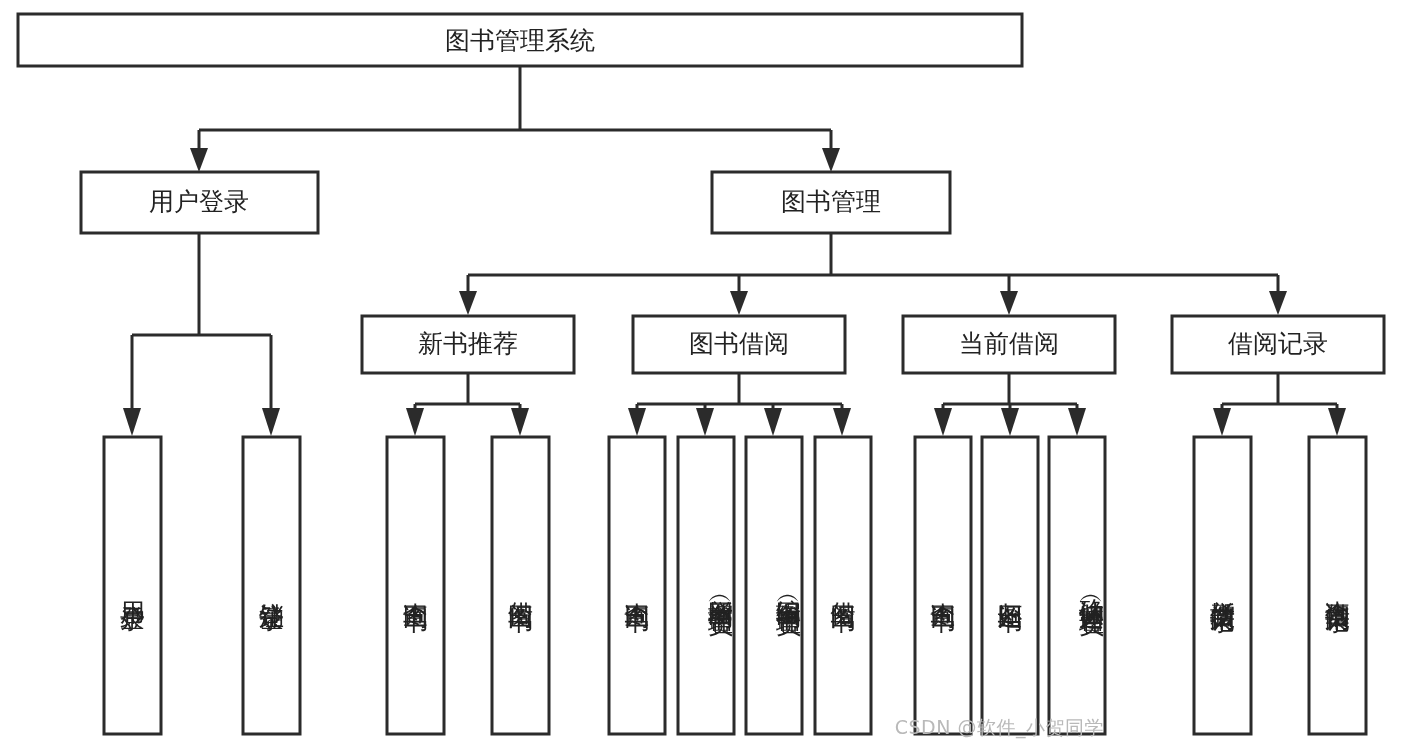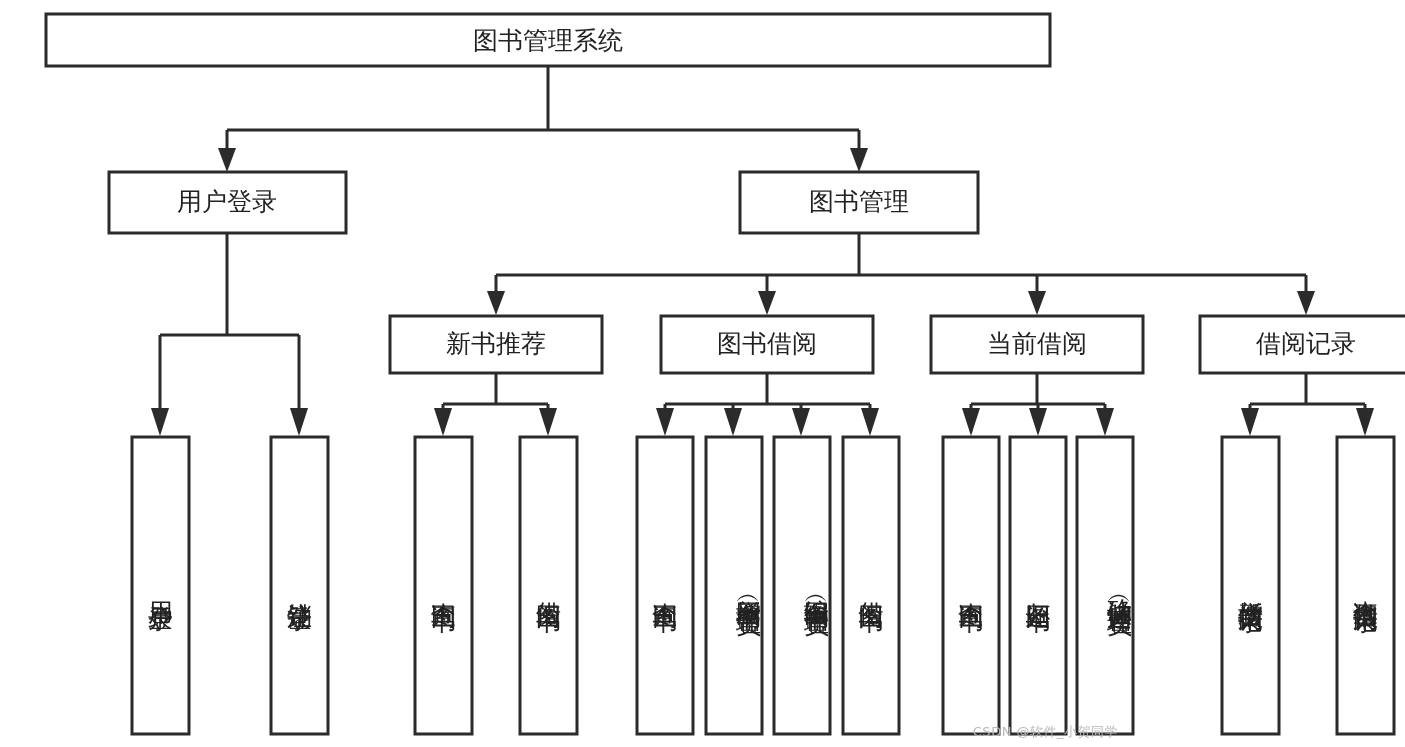--- a/index.html
+++ b/index.html
@@ -11,21 +11,20 @@
     width: 1405px;
     height: 747px;
     font-family: "DejaVu Sans", "Liberation Sans", sans-serif;
     overflow: hidden;
   }
   #diagram-root {
     position: relative;
     width: 1114px;
     height: 747px;
     background: #ffffff;
-    margin-left: 28px;
   }
   svg.flow {
     position: absolute;
     top: 0;
     left: 0;
     width: 1405px;
     height: 747px;
   }
   .node-box {
     fill: #ffffff;
@@ -58,24 +57,24 @@
     font-size: 25px;
     line-height: 1.08;
     color: #222222;
     letter-spacing: 2px;
     white-space: nowrap;
     text-align: center;
     pointer-events: none;
   }
   .watermark {
     position: absolute;
-    right: 24px;
+    right: 10px;
     bottom: 6px;
     font-family: "DejaVu Sans", "Liberation Sans", sans-serif;
-    font-size: 13px;
+    font-size: 19px;
     color: #b9b9b9;
     white-space: nowrap;
     letter-spacing: 0.5px;
   }
 </style>
 </head>
 <body>
 
 <div id="diagram-root">
 

